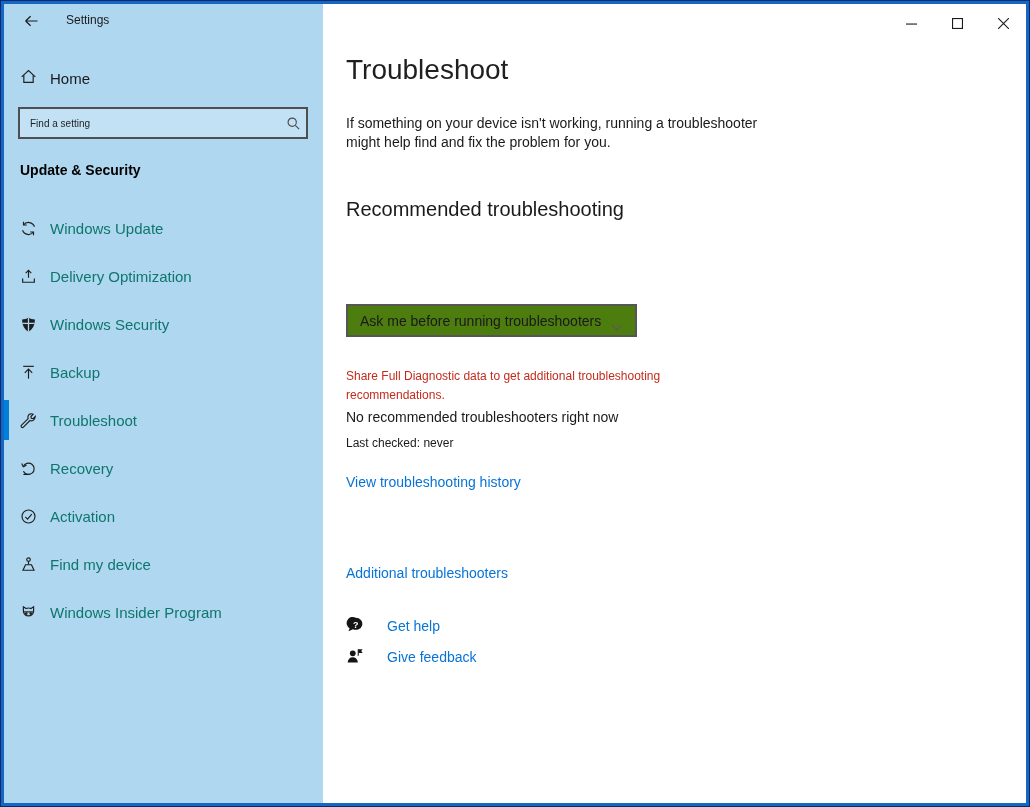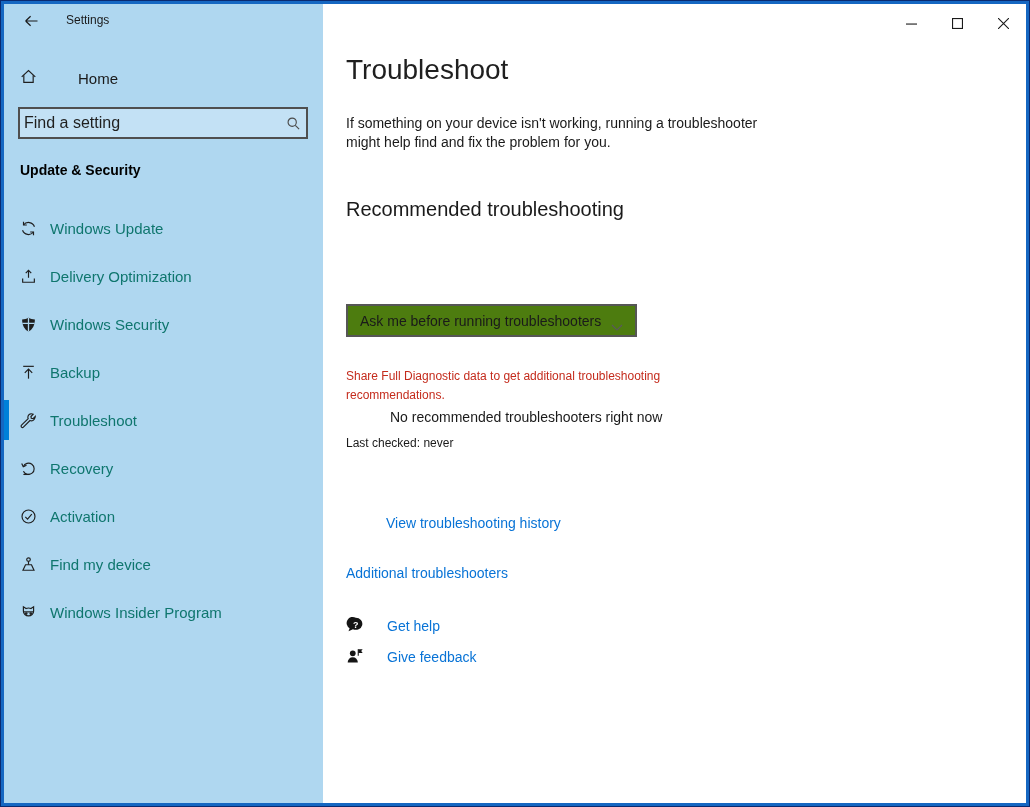--- a/index.html
+++ b/index.html
@@ -6,46 +6,46 @@
   body { font-family: "Liberation Sans", "DejaVu Sans", sans-serif; background:#e8e8e8; }
   .frame { position:relative; width:1030px; height:807px; border:1px solid #0a2a70; background:#fff; }
   .inner { position:absolute; inset:0; border:3px solid #1567c2; overflow:hidden; }
 
   
   .sidebar { position:absolute; left:0; top:0; bottom:0; width:319px; background:#afd7f0; }
   .back-btn { position:absolute; left:12px; top:4px; width:30px; height:26px; display:flex; align-items:center; justify-content:center; cursor:pointer; }
   .app-title { position:absolute; left:62px; top:9px; font-size:12px; color:#1a1a1a; }
   .home-row { position:absolute; left:0; top:54px; width:100%; height:40px; display:flex; align-items:center; cursor:pointer; }
   .home-row .nav-icon { position:absolute; left:16px; }
-  .home-row .nav-label { position:absolute; left:46px; font-size:15px; color:#1a1a1a;margin-left:28px; }
+  .home-row .nav-label { position:absolute; left:46px; font-size:15px; color:#1a1a1a; }
   .searchbox { position:absolute; left:14px; top:103px; width:290px; height:32px; border:2px solid #4f4f4f; background:#c3e1f5; display:flex; align-items:center; }
-  .searchbox input { flex:1; border:none; outline:none; background:transparent; font-size:16px; color:#000000; padding:0 4px; font-family:inherit; }
+  .searchbox input { flex:1; border:none; outline:none; background:transparent; font-size:10px; color:#000000; padding:0 10px; font-family:inherit; }
   .searchbox input::placeholder { color:#1f1f1f; opacity:1; }
   .search-glyph { width:26px; display:flex; align-items:center; justify-content:center; }
   .side-section { position:absolute; left:16px; top:158px; font-size:14px; font-weight:bold; color:#000; }
   .nav-list { position:absolute; left:0; top:204px; width:100%; }
   .nav-item { position:relative; width:100%; height:40px; margin-bottom:8px; display:flex; align-items:center; cursor:pointer; }
   .nav-item .nav-icon { position:absolute; left:16px; width:17px; height:17px; display:flex; align-items:center; justify-content:center; }
   .nav-item .nav-label { position:absolute; left:46px; font-size:15px; color:#0f766e; white-space:nowrap; }
   .nav-item.selected .accent { position:absolute; left:0; top:0; width:5px; height:40px; background:#0080d9; }
 
   
   .main { position:absolute; left:319px; right:0; top:0; bottom:0; background:#ffffff; }
   .page-title { position:absolute; left:23px; top:50px; font-size:28px; font-weight:300; color:#1f1f1f; }
   .intro { position:absolute; left:23px; top:110px; width:448px; font-size:14px; line-height:19px; color:#1a1a1a; }
   .sec-heading { position:absolute; left:23px; top:194px; font-size:20px; font-weight:400; color:#1a1a1a; }
   .sec-desc { position:absolute; left:23px; top:238px; width:462px; font-size:14px; line-height:20px; color:#1a1a1a; }
   .dropdown { position:absolute; left:23px; top:300px; width:291px; height:33px; border:2px solid #565656; background:#4d7c0f; display:flex; align-items:center; cursor:pointer; }
   .dropdown .dd-value { font-size:14px; color:#1a1a1a; padding-left:12px; white-space:nowrap; }
   .dropdown .dd-chevron { position:absolute; right:12px; top:12px; }
   .warning-link { position:absolute; left:23px; top:363px; width:412px; font-size:12px; line-height:19px; color:#c42b1c; cursor:pointer; }
-  .status-line { position:absolute; left:23px; top:405px; font-size:14px; color:#1a1a1a;margin-left:44px; }
+  .status-line { position:absolute; left:23px; top:405px; font-size:14px; color:#1a1a1a; }
   .last-checked { position:absolute; left:23px; top:432px; font-size:12px; color:#1a1a1a; }
   .link { color:#0873d6; font-size:14px; cursor:pointer; text-decoration:none; }
-  .link-history { position:absolute; left:23px; top:511px;margin-left:40px; }
+  .link-history { position:absolute; left:23px; top:470px; }
   .link-additional { position:absolute; left:23px; top:561px; }
   .help-row { position:absolute; left:23px; display:flex; align-items:center; cursor:pointer; }
   .help-row .help-icon { width:22px; display:flex; align-items:center; }
   .help-row .help-label { margin-left:19px; font-size:14px; color:#0873d6; }
   .row-gethelp { top:612px; }
   .row-feedback { top:643px; }
 
   
   .win-controls { position:absolute; right:0; top:0; display:flex; }
   .win-btn { width:46px; height:38px; display:flex; align-items:center; justify-content:center; cursor:pointer; background:transparent; border:none; }

